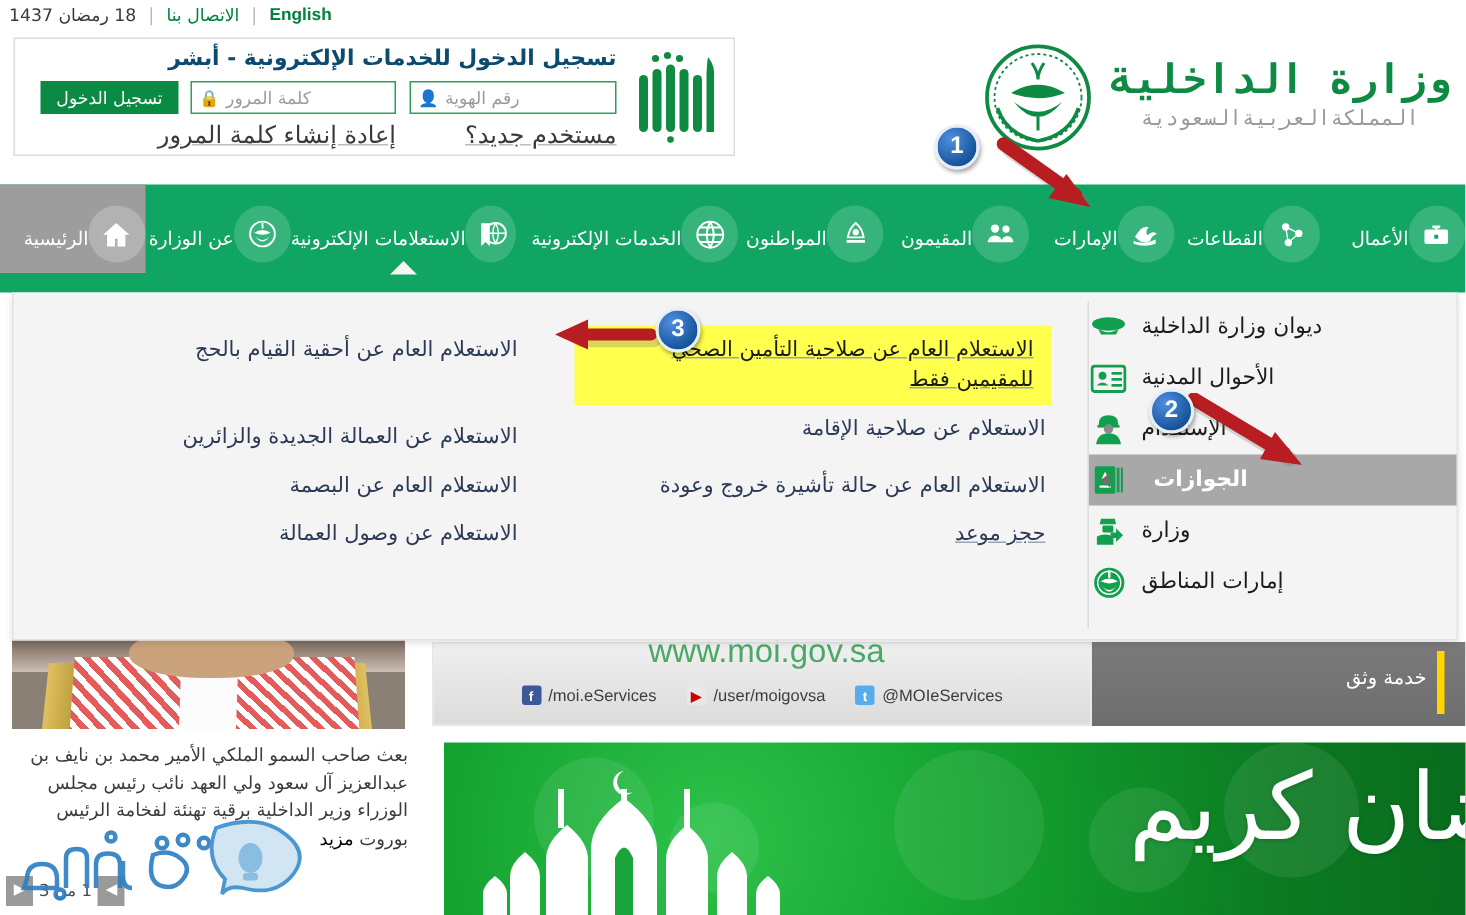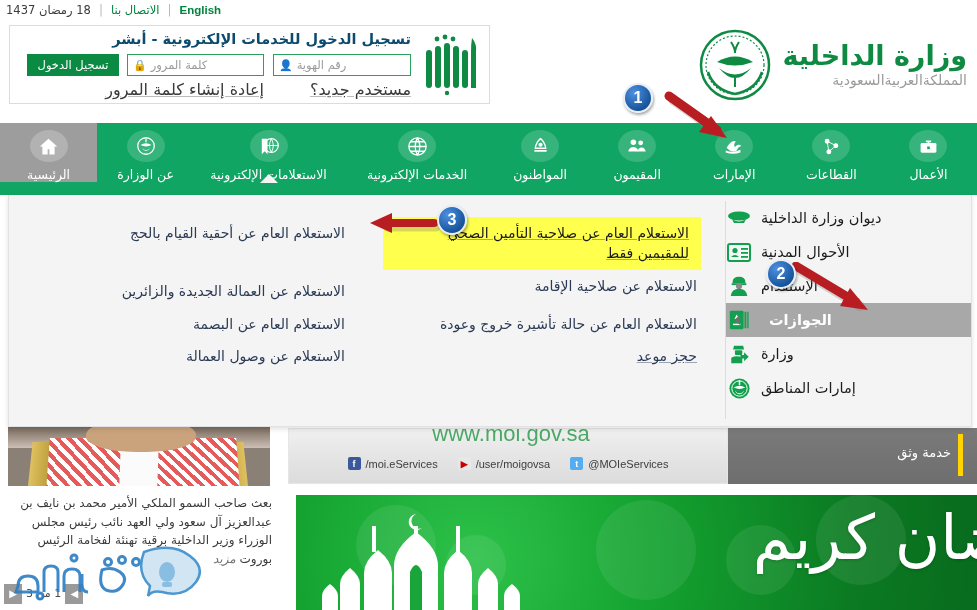--- a/index.html
+++ b/index.html
@@ -55,31 +55,31 @@
   .sublink {
     position:absolute; top:54px; font-size:16px; color:#3a3a3a; direction:rtl;
     text-decoration:underline; text-decoration-color:#bbb; white-space:nowrap;
   }
   #sub-new { right:78px; }
   #sub-reset { right:225px; }
 
   
   .brand { position:absolute; right:10px; top:22px; height:86px; display:flex; flex-direction:row-reverse; align-items:center; gap:10px; }
   .brand-emblem { width:74px; height:74px; }
-  .brand-txt { direction:rtl; text-align:right; line-height:1.05; }
+  .brand-txt { direction:rtl; text-align:center; line-height:1.05;font-family:Liberation Mono, monospace; }
   .brand-txt .l1 { font-size:27px; color:#0e8a43; font-weight:bold; letter-spacing:0px; }
   .brand-txt .l2 { font-size:14px; color:#9a9a9a; margin-top:3px; }
 
   
   .nav {
     position:absolute; left:0; top:123px; width:977px; height:72px;
     background:#11a564; display:flex; flex-direction:row-reverse; justify-content:flex-start;
   }
   .navitem {
-    width:98px; height:59px; display:flex; flex-direction:column; align-items:center;
+    width:98px; height:59px; display:flex; flex-direction:row; align-items:center;
     justify-content:flex-start; padding-top:7px; cursor:pointer; position:relative;
   }
   .navitem.home { background:#9d9d9d; }
   .navitem .circ {
     width:38px; height:38px; border-radius:50%; background:rgba(255,255,255,0.16);
     display:flex; align-items:center; justify-content:center; color:#fff;
   }
   .navitem.home .circ { background:rgba(255,255,255,0.22); }
   .navitem .nlabel {
     margin-top:5px; color:#fff; font-size:12.5px; direction:rtl; white-space:nowrap;
@@ -139,21 +139,21 @@
   .hp-gold-l { position:absolute; left:22px; top:18px; width:22px; height:50px; background:linear-gradient(90deg,#e0c060,#b89a38); transform:skewX(-6deg); }
   .hp-gold-r { position:absolute; left:214px; top:18px; width:24px; height:50px; background:linear-gradient(90deg,#b89a38,#e0c060); transform:skewX(6deg); }
   .hp-robe-l { position:absolute; left:-6px; top:24px; width:36px; height:44px; background:#8a8075; }
   .hp-robe-r { position:absolute; left:232px; top:24px; width:38px; height:44px; background:#8a8075; }
 
   .news {
     position:absolute; left:0px; top:490px; width:280px; height:120px;
     direction:rtl; text-align:right; padding:4px 8px 0 8px;
     font-size:12px; color:#3b3b3b; line-height:1.55;
   }
-  .news .more { color:#737373; text-decoration:none;font-style:italic; }
+  .news .more { color:#000000; text-decoration:none; }
   .news-nav { position:absolute; left:4px; bottom:6px; display:flex; flex-direction:row; align-items:center; gap:4px; }
   .nn-btn { width:18px; height:20px; background:#9a9a9a; color:#fff; font-size:10px; display:flex; align-items:center; justify-content:center; cursor:pointer; }
   .nn-count { font-size:11px; color:#4a4a4a; direction:rtl; }
 
   .socialbar {
     position:absolute; left:288px; top:428px; width:440px; height:56px;
     background:linear-gradient(180deg,#f0f0f0 0%, #e3e3e3 60%, #dcdcdc 100%);
     border:1px solid #e6e6e6;
   }
   .sb-url { position:absolute; left:6px; right:0; top:-8px; text-align:center; font-size:22px; color:#2f9e4f; font-family:"Liberation Sans",sans-serif; opacity:.85; }

